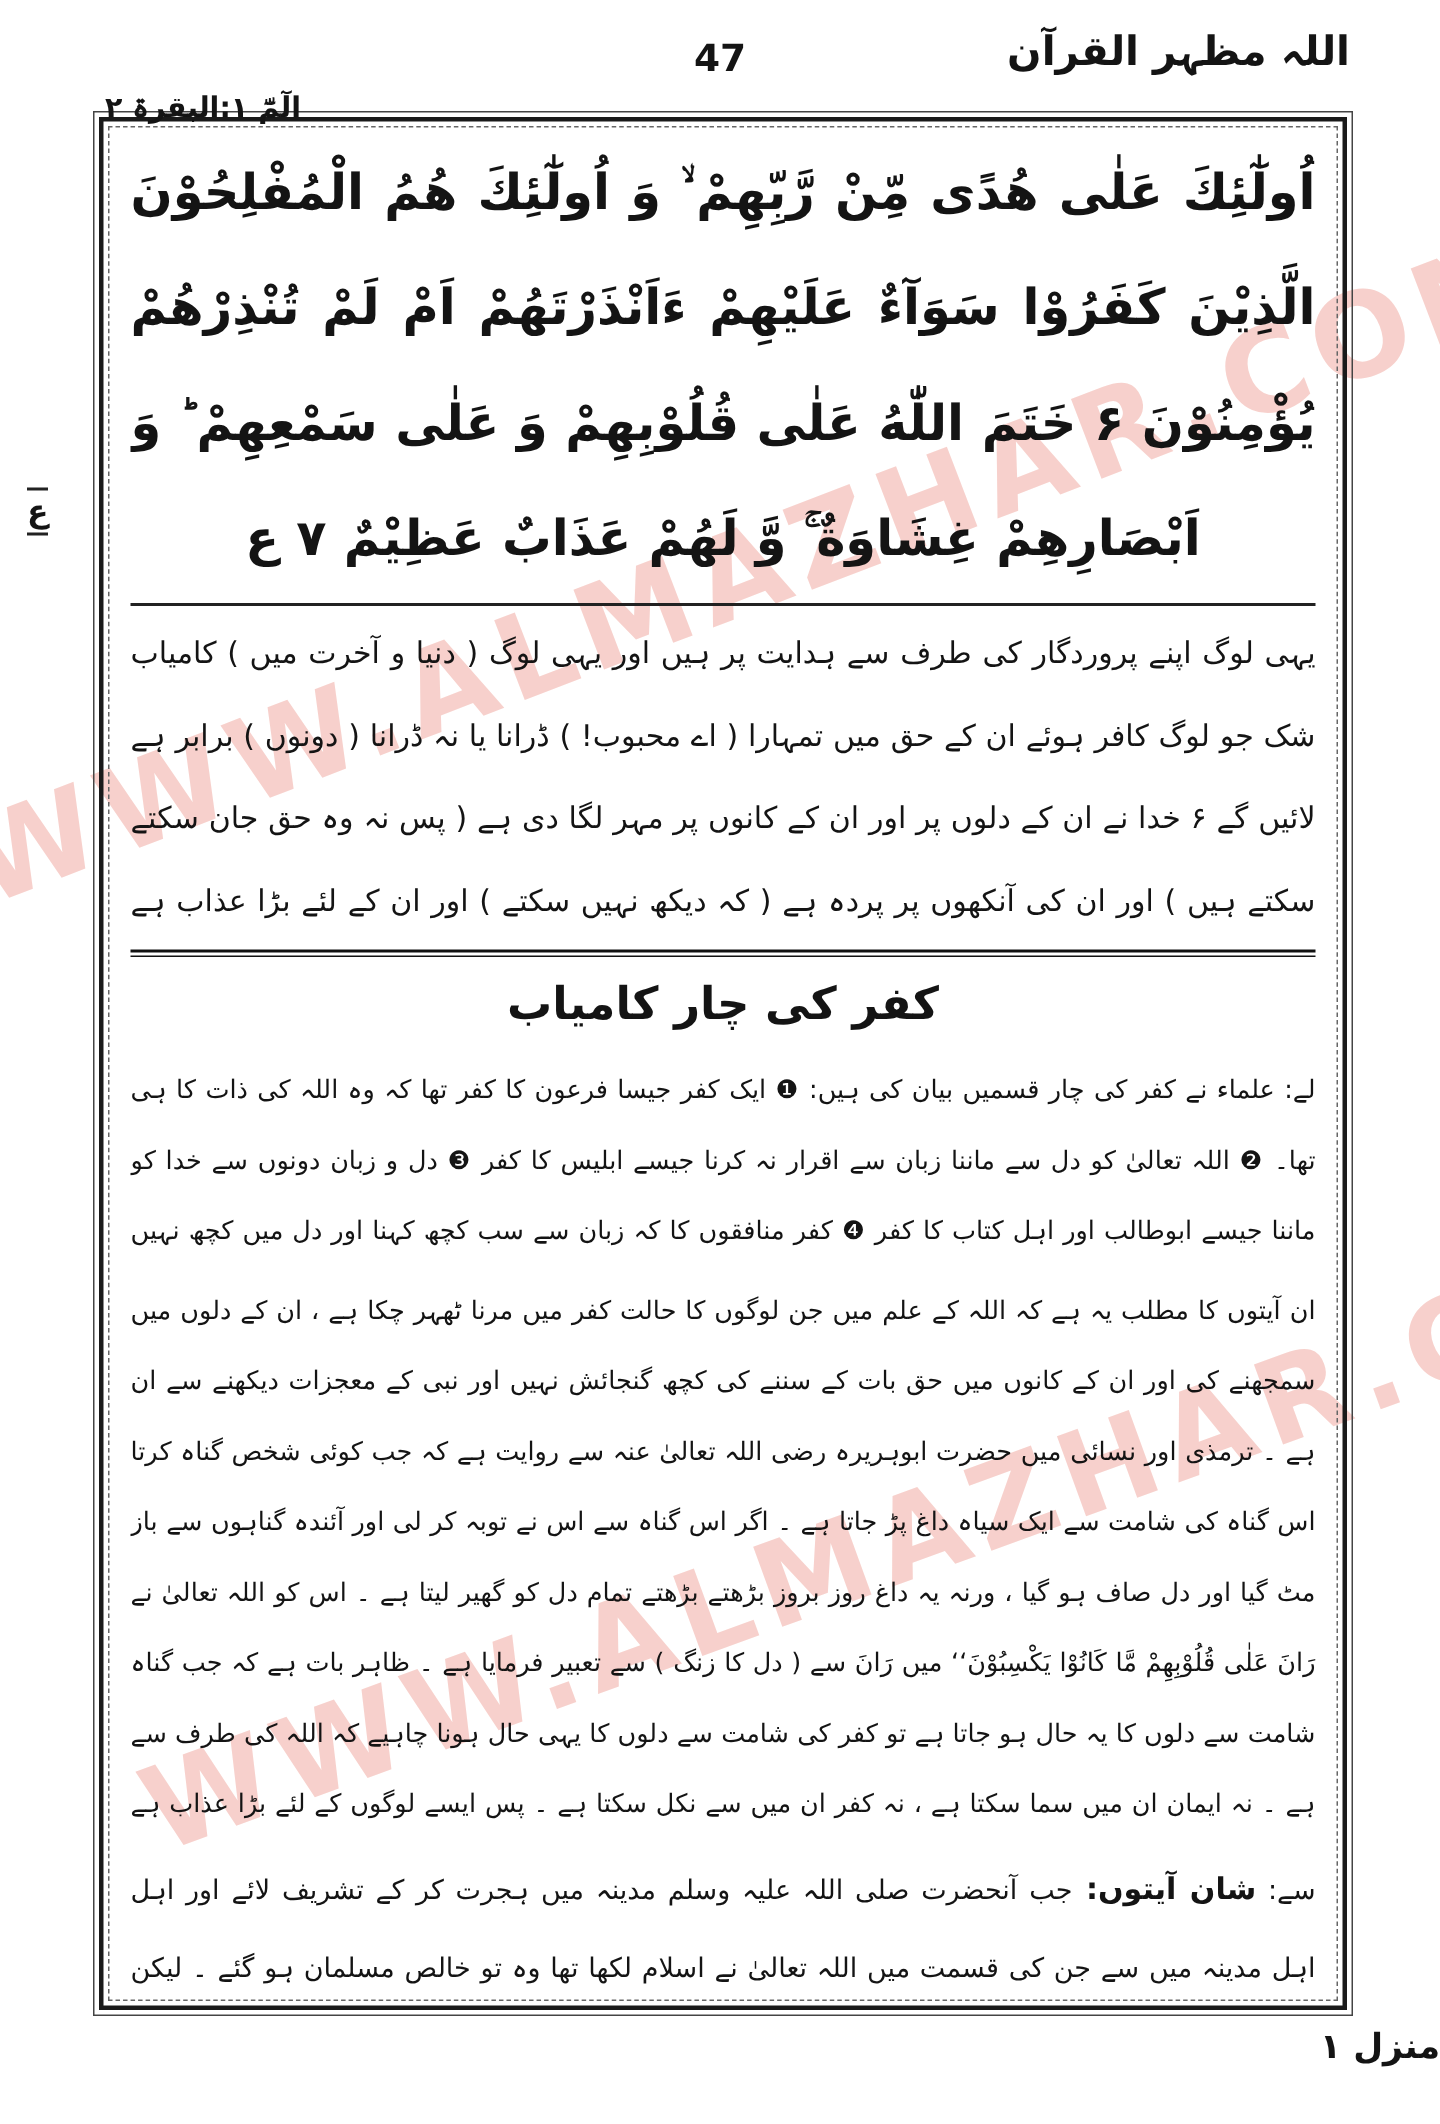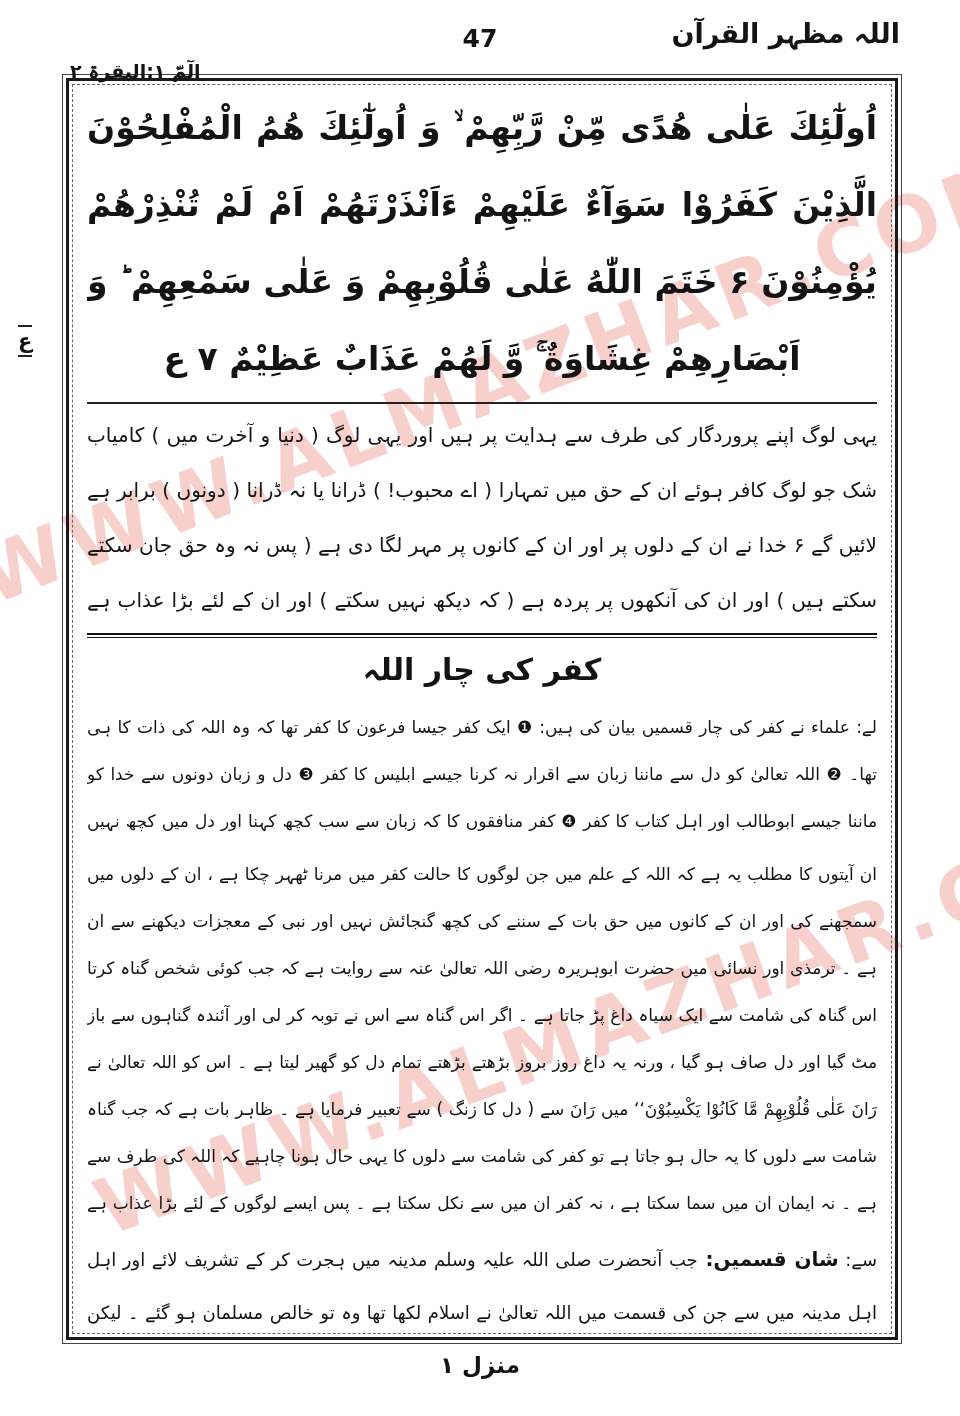--- a/index.html
+++ b/index.html
@@ -43,21 +43,21 @@
     text-align:justify;text-align-last:justify;overflow:hidden;}
   .t-line.last{text-align-last:center;}
   
   .heading{direction:rtl;text-align:center;font-size:30px;font-weight:bold;line-height:56px;height:56px;}
   .c-line{direction:rtl;font-size:17px;line-height:47px;height:47px;
     text-align:justify;text-align-last:justify;overflow:hidden;}
   .para{margin-top:6px;}
   .para3 .c-line{font-size:18px;line-height:53px;height:53px;}
   .lead{font-weight:bold;font-size:20px;}
   
-  .footer{position:absolute;left:0;right:0;top:1352px;text-align:center;
+  .footer{position:absolute;left:0;right:0;top:1352px;
     font-size:23px;font-weight:bold;z-index:2;direction:rtl;}
 </style>
 </head>
 <body>
 
 <div class="watermark" id="wm1" style="color: rgb(232, 121, 107);">WWW.ALMAZHAR.COM</div>
 <div class="watermark" id="wm2" style="color: rgb(232, 121, 107);">WWW.ALMAZHAR.COM</div>
 
 <div class="header">
   <div class="book-title">اللہ مظہر القرآن</div>
@@ -86,42 +86,42 @@
 
     <div>
       <div class="t-line">یہی لوگ اپنے پروردگار کی طرف سے ہدایت پر ہیں اور یہی لوگ ( دنیا و آخرت میں ) کامیاب ہیں لے۵ بے</div>
       <div class="t-line">شک جو لوگ کافر ہوئے ان کے حق میں تمہارا ( اے محبوب! ) ڈرانا یا نہ ڈرانا ( دونوں ) برابر ہے وہ ایمان نہیں</div>
       <div class="t-line">لائیں گے ۶ خدا نے ان کے دلوں پر اور ان کے کانوں پر مہر لگا دی ہے ( پس نہ وہ حق جان سکتے ہیں اور نہ سن</div>
       <div class="t-line last">سکتے ہیں ) اور ان کی آنکھوں پر پردہ ہے ( کہ دیکھ نہیں سکتے ) اور ان کے لئے بڑا عذاب ہے سے۷</div>
     </div>
 
     <div class="divider thick"></div>
 
-    <div class="heading">کفر کی چار اللہ</div>
+    <div class="heading">کفر کی چار کامیاب</div>
 
     <div class="para">
       <div class="c-line">لے: علماء نے کفر کی چار قسمیں بیان کی ہیں: ❶ ایک کفر جیسا فرعون کا کفر تھا کہ وہ اللہ کی ذات کا ہی دل و زبان دونوں سے منکر</div>
       <div class="c-line">تھا۔ ❷ اللہ تعالیٰ کو دل سے ماننا زبان سے اقرار نہ کرنا جیسے ابلیس کا کفر ❸ دل و زبان دونوں سے خدا کو ماننا لیکن اس کا حکم نہ</div>
       <div class="c-line">ماننا جیسے ابوطالب اور اہل کتاب کا کفر ❹ کفر منافقوں کا کہ زبان سے سب کچھ کہنا اور دل میں کچھ نہیں ۔</div>
     </div>
 
     <div class="para">
       <div class="c-line">ان آیتوں کا مطلب یہ ہے کہ اللہ کے علم میں جن لوگوں کا حالت کفر میں مرنا ٹھہر چکا ہے ، ان کے دلوں میں حق بات کے</div>
       <div class="c-line">سمجھنے کی اور ان کے کانوں میں حق بات کے سننے کی کچھ گنجائش نہیں اور نبی کے معجزات دیکھنے سے ان کی آنکھوں پر پردہ پڑا ہوا</div>
       <div class="c-line">ہے ۔ ترمذی اور نسائی میں حضرت ابوہریرہ رضی اللہ تعالیٰ عنہ سے روایت ہے کہ جب کوئی شخص گناہ کرتا ہے تو اس کے دل پر</div>
       <div class="c-line">اس گناہ کی شامت سے ایک سیاہ داغ پڑ جاتا ہے ۔ اگر اس گناہ سے اس نے توبہ کر لی اور آئندہ گناہوں سے باز رہا تو وہ داغ</div>
       <div class="c-line">مٹ گیا اور دل صاف ہو گیا ، ورنہ یہ داغ روز بروز بڑھتے بڑھتے تمام دل کو گھیر لیتا ہے ۔ اس کو اللہ تعالیٰ نے آیت ’’كَلَّا بَلْ</div>
       <div class="c-line">رَانَ عَلٰى قُلُوْبِهِمْ مَّا كَانُوْا يَكْسِبُوْنَ‘‘ میں رَانَ سے ( دل کا زنگ ) سے تعبیر فرمایا ہے ۔ ظاہر بات ہے کہ جب گناہ کی</div>
       <div class="c-line">شامت سے دلوں کا یہ حال ہو جاتا ہے تو کفر کی شامت سے دلوں کا یہی حال ہونا چاہیے کہ اللہ کی طرف سے ان پر مہر لگ گئی</div>
       <div class="c-line">ہے ۔ نہ ایمان ان میں سما سکتا ہے ، نہ کفر ان میں سے نکل سکتا ہے ۔ پس ایسے لوگوں کے لئے بڑا عذاب ہے ۔</div>
     </div>
 
     <div class="para para3">
       <div class="c-line">
-        <span>سے: </span><span class="lead">شان قسمیں: </span><span>جب آنحضرت صلی اللہ علیہ وسلم مدینہ میں ہجرت کر کے تشریف لائے اور اہل اسلام کی جماعت کی قوت بڑھی تو</span>
+        <span>سے: </span><span class="lead">شان آیتوں: </span><span>جب آنحضرت صلی اللہ علیہ وسلم مدینہ میں ہجرت کر کے تشریف لائے اور اہل اسلام کی جماعت کی قوت بڑھی تو</span>
       </div>
       <div class="c-line">اہل مدینہ میں سے جن کی قسمت میں اللہ تعالیٰ نے اسلام لکھا تھا وہ تو خالص مسلمان ہو گئے ۔ لیکن ایک جماعت اہل مدینہ کی</div>
     </div>
 
   </div>
  </div>
 </div>
 
 <div class="footer">منزل ۱</div>
 

